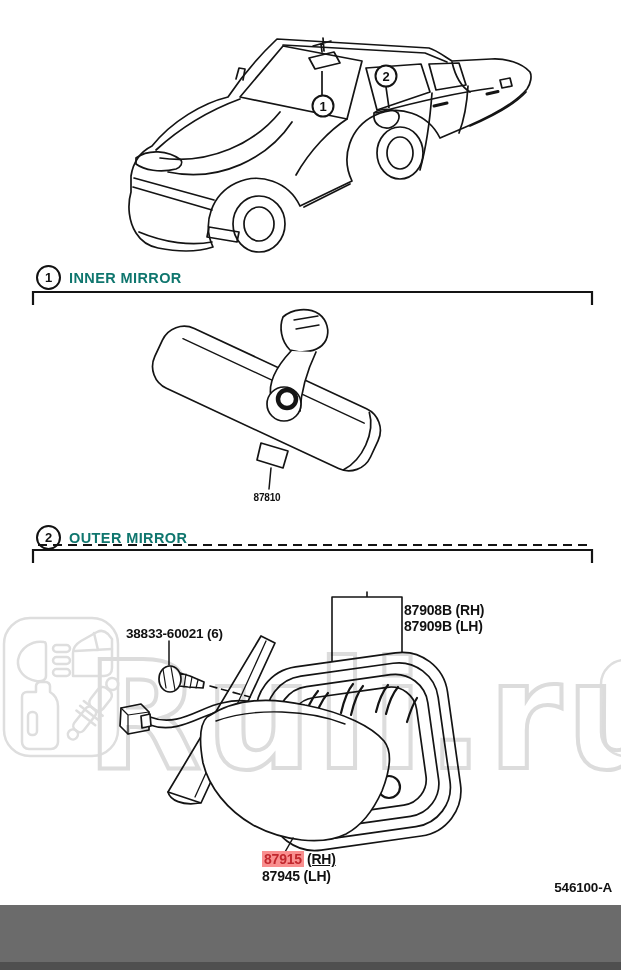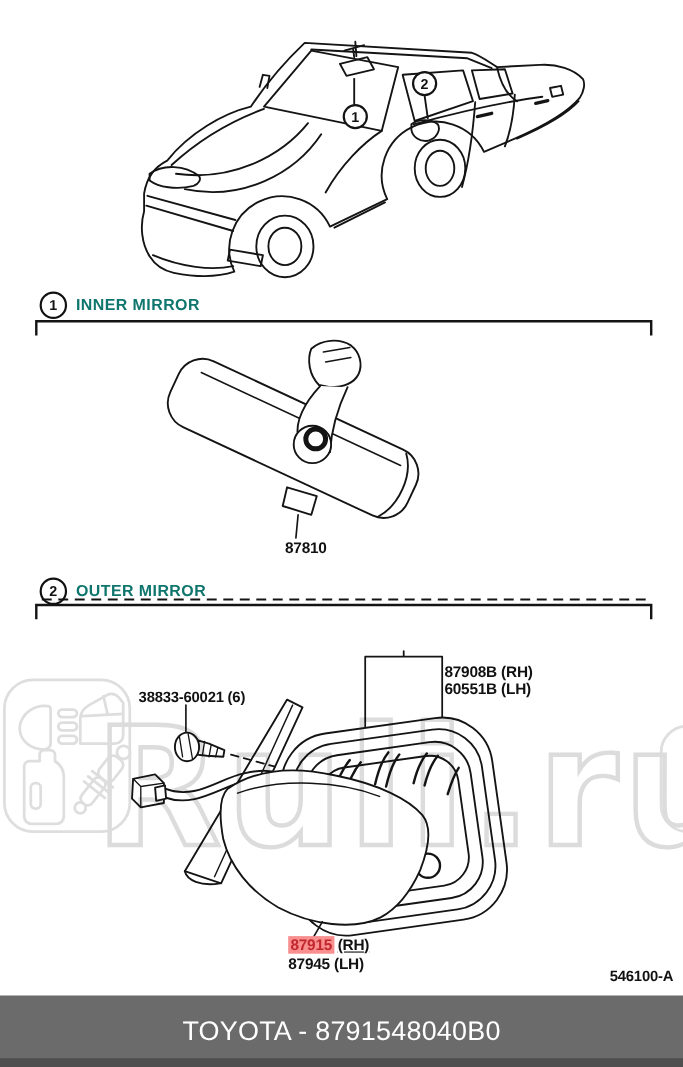--- a/index.html
+++ b/index.html
@@ -8,21 +8,21 @@
   svg{position:absolute;left:0;top:0;}
   #lineart{z-index:2;}
   #wm{z-index:5;mix-blend-mode:multiply;pointer-events:none;}
   .lbl{position:absolute;z-index:3;font-weight:bold;font-size:14px;color:#111;
        white-space:nowrap;letter-spacing:-0.2px;line-height:16px;}
   .sec{position:absolute;z-index:3;display:flex;align-items:center;}
   .secnum{width:21px;height:21px;border:2px solid #111;border-radius:50%;
           display:flex;align-items:center;justify-content:center;
           font-size:13px;font-weight:bold;color:#111;}
   .sectitle{margin-left:8px;font-size:14.5px;font-weight:bold;color:#0f766e;letter-spacing:0.4px;}
-  #label-87810{left:237px;top:490px;width:60px;text-align:right;font-size:14px;}
+  #label-87810{left:237px;top:490px;width:60px;text-align:center;font-size:10px;}
   #label-assy{left:341px;top:561px;}
   #label-glass{left:404px;top:602px;}
   #label-screw{left:126px;top:626px;font-size:13.5px;}
   #label-cover{left:262px;top:851px;line-height:17px;}
   .hl{background:#f98f8f;color:#c1272d;padding:0 2px;}
   .side{margin-left:3px;text-decoration:underline;}
   #label-code{left:490px;top:880px;width:122px;text-align:right;font-size:13.5px;}
   #footer{position:absolute;z-index:6;left:0;top:905px;width:621px;height:65px;
           background:#6b6b6b;display:flex;align-items:center;justify-content:center;
           gap:38px;color:#ffffff;font-size:24.5px;transform-origin:center;}
@@ -166,21 +166,21 @@
   <div class="lbl" id="label-87810">87810</div>
 
   <div class="sec" style="left:36px;top:525px;">
     <span class="secnum">2</span>
     <span class="sectitle">OUTER MIRROR</span>
   </div>
 
 
   <div class="lbl" id="label-glass">
     <div>87908B (RH)</div>
-    <div>60551B (LH)</div>
+    <div>87909B (LH)</div>
   </div>
 
   <div class="lbl" id="label-screw">38833-60021 (6)</div>
 
   <div class="lbl" id="label-cover">
     <div>
       <span class="hl">87915</span><span class="side">(RH)</span>
     </div>
     <div>87945 (LH)</div>
   </div>
@@ -204,16 +204,15 @@
         <path d="M 80,708 h 24 M 80,714 h 24 M 80,720 h 24"></path>
         <rect x="86" y="708" width="12" height="28" rx="5"></rect>
         <circle cx="92" cy="741" r="5"></circle>
       </g>
       <rect x="601" y="660" width="110" height="96" rx="24"></rect>
     </g>
     <text x="86" y="768" font-family="DejaVu Sans, sans-serif" font-size="150" font-weight="bold" letter-spacing="4" fill="none" stroke="#dcdcdc" stroke-width="4">Ruli.ru</text>
   </svg>
 
   <div id="footer">
-    <span class="ftxt">TOYOTA - 8791548040B0</span>
   </div>
 
 </div>
 
 </body></html>

